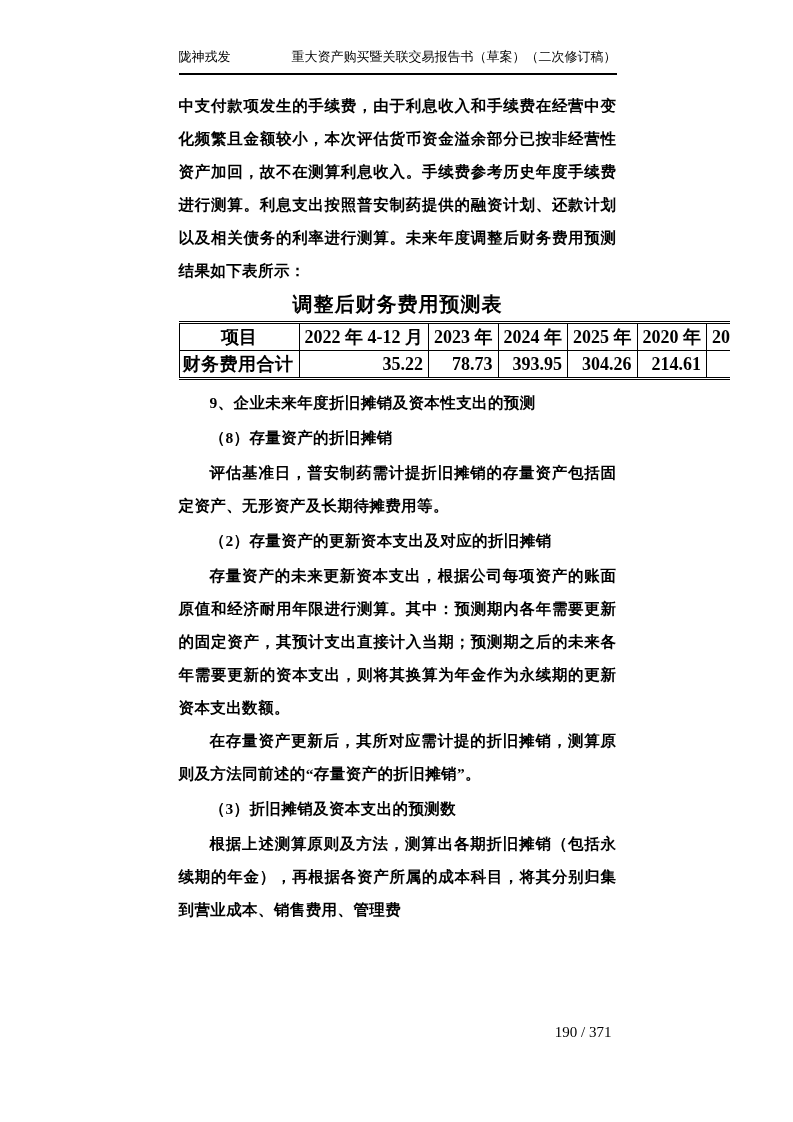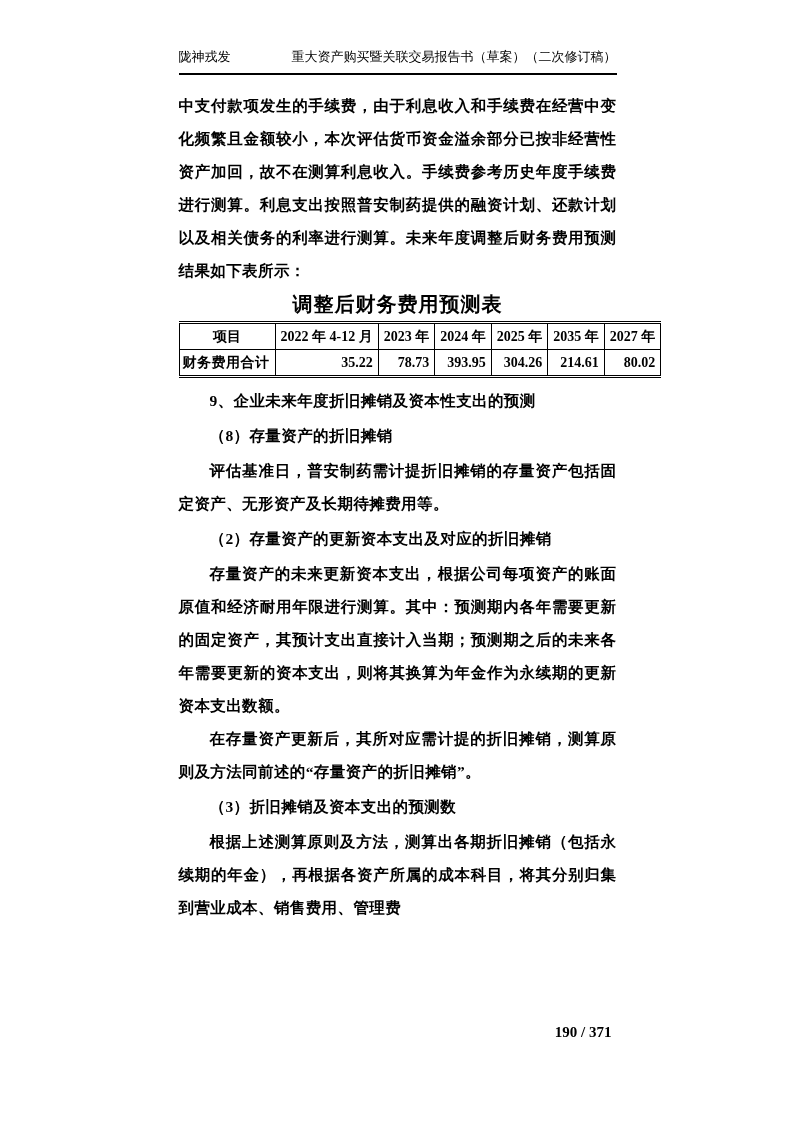--- a/index.html
+++ b/index.html
@@ -62,40 +62,40 @@
     font-size: 14.5px;
     font-weight: 700;
     line-height: 28px;
     letter-spacing: 0.5px;
   }
   table.fin-table {
     width: 100%;
     border-collapse: collapse;
     border-top: 3px double #000000;
     border-bottom: 3px double #000000;
-    font-size: 14px;
+    font-size: 18px;
     font-weight: 700;
     margin-bottom: 6px;
   }
   table.fin-table th, table.fin-table td {
     border: 1px solid #000000;
     height: 27px;
     padding: 1px 5px;
     white-space: nowrap;
   }
   table.fin-table th { text-align: center; font-weight: 700; }
   table.fin-table td.num { text-align: right; }
   table.fin-table td.label { text-align: left; padding-left: 3px; letter-spacing: 0.5px; }
   
   .page-number {
     position: absolute;
     top: 1024px;
     right: 118px;
     font-size: 15px;
-    font-weight: 700;
+    font-weight: 400;
   }
 </style>
 </head>
 <body>
 
 <div class="page">
 
   <div class="doc-header">
     <span class="h-left">陇神戎发</span>
     <span class="h-right">重大资产购买暨关联交易报告书（草案）（二次修订稿）</span>
@@ -118,21 +118,21 @@
         <col style="width:13.1%">
         <col style="width:13.1%">
       </colgroup>
       <thead>
         <tr>
           <th>项目</th>
           <th>2022 年 4-12 月</th>
           <th>2023 年</th>
           <th>2024 年</th>
           <th>2025 年</th>
-          <th>2035 年</th>
+          <th>2020 年</th>
           <th>2027 年</th>
         </tr>
       </thead>
       <tbody>
         <tr>
           <td class="label">财务费用合计</td>
           <td class="num">35.22</td>
           <td class="num">78.73</td>
           <td class="num">393.95</td>
           <td class="num">304.26</td>

